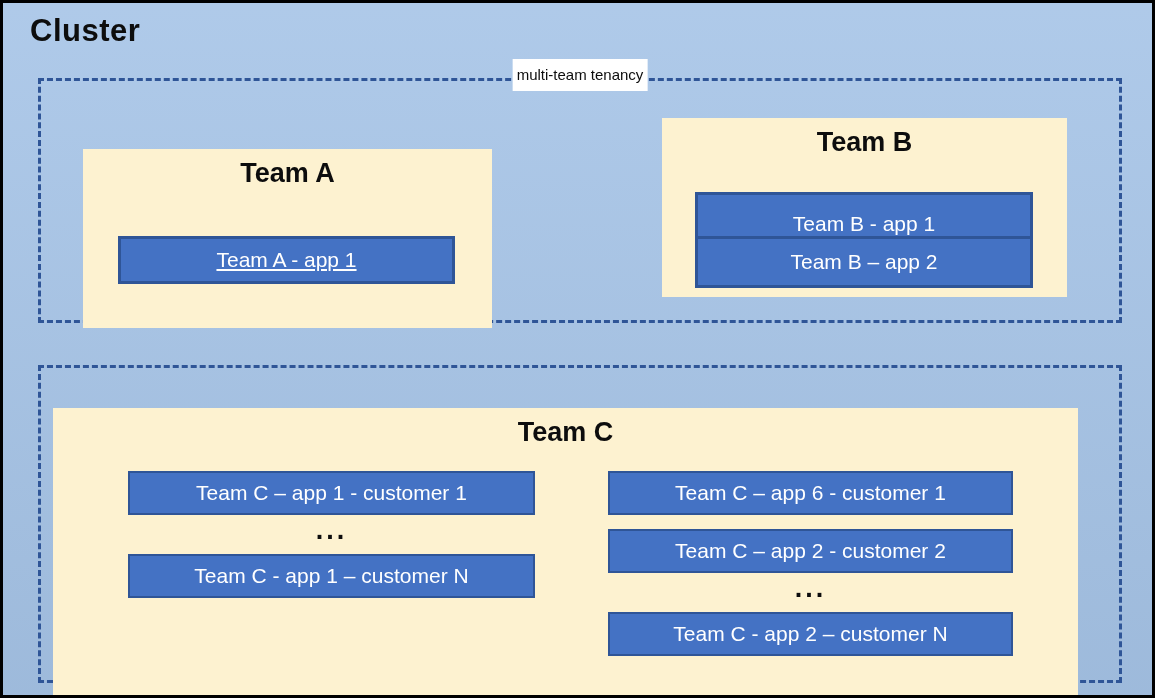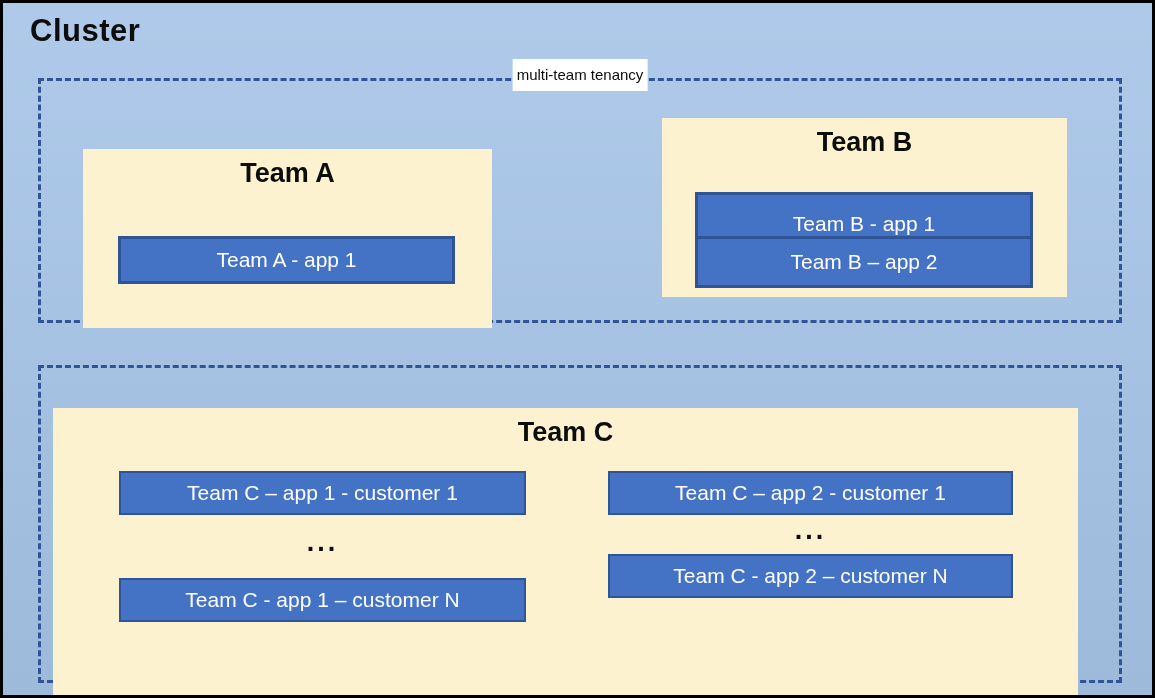--- a/index.html
+++ b/index.html
@@ -74,30 +74,30 @@
     box-sizing: border-box;
     background: var(--app-fill);
     border: 3px solid var(--app-border);
     color: var(--app-text);
     font-size: 21px;
     display: flex;
     align-items: center;
     justify-content: center;
     white-space: nowrap;
   }
-  .app-a1 { left: 35px; top: 87px;  width: 337px; height: 48px; }
+  .app-a1 { left: 35px; top: 87px;  width: 337px; height: 48px; text-decoration: underline; }
   .app-b1 { left: 33px; top: 62px;  width: 338px; height: 64px; margin-top: 12px; }
   .app-b2 { left: 33px; top: 118px; width: 338px; height: 52px; }
   .col {
     position: absolute;
     top: 63px;
     display: flex;
     flex-direction: column;
   }
-  .col-1 { left: 66px;  width: 407px; gap: 12px; }
+  .col-1 { left: 75px;  width: 407px; }
   .col-2 { left: 555px; width: 405px; }
   .app-sm {
     box-sizing: border-box;
     background: var(--app-fill);
     border: 2px solid var(--app-border);
     color: var(--app-text);
     font-size: 21px;
     height: 44px;
     display: flex;
     align-items: center;
@@ -144,20 +144,21 @@
     <div class="panel panel-c">
       <div class="panel-title">Team C</div>
 
       <div class="col col-1">
         <div class="app-sm">Team C – app 1 - customer 1</div>
         <div class="dots">...</div>
         <div class="app-sm">Team C - app 1 – customer N</div>
       </div>
 
       <div class="col col-2">
-        <div class="app-sm">Team C – app 2 - customer 1</div>
+        <div class="app-sm">Team C – app 6 - customer 1</div>
+        <div class="app-sm">Team C – app 2 - customer 2</div>
         <div class="dots">...</div>
         <div class="app-sm">Team C - app 2 – customer N</div>
       </div>
     </div>
   </div>
 
 </div>
 
 </body></html>

